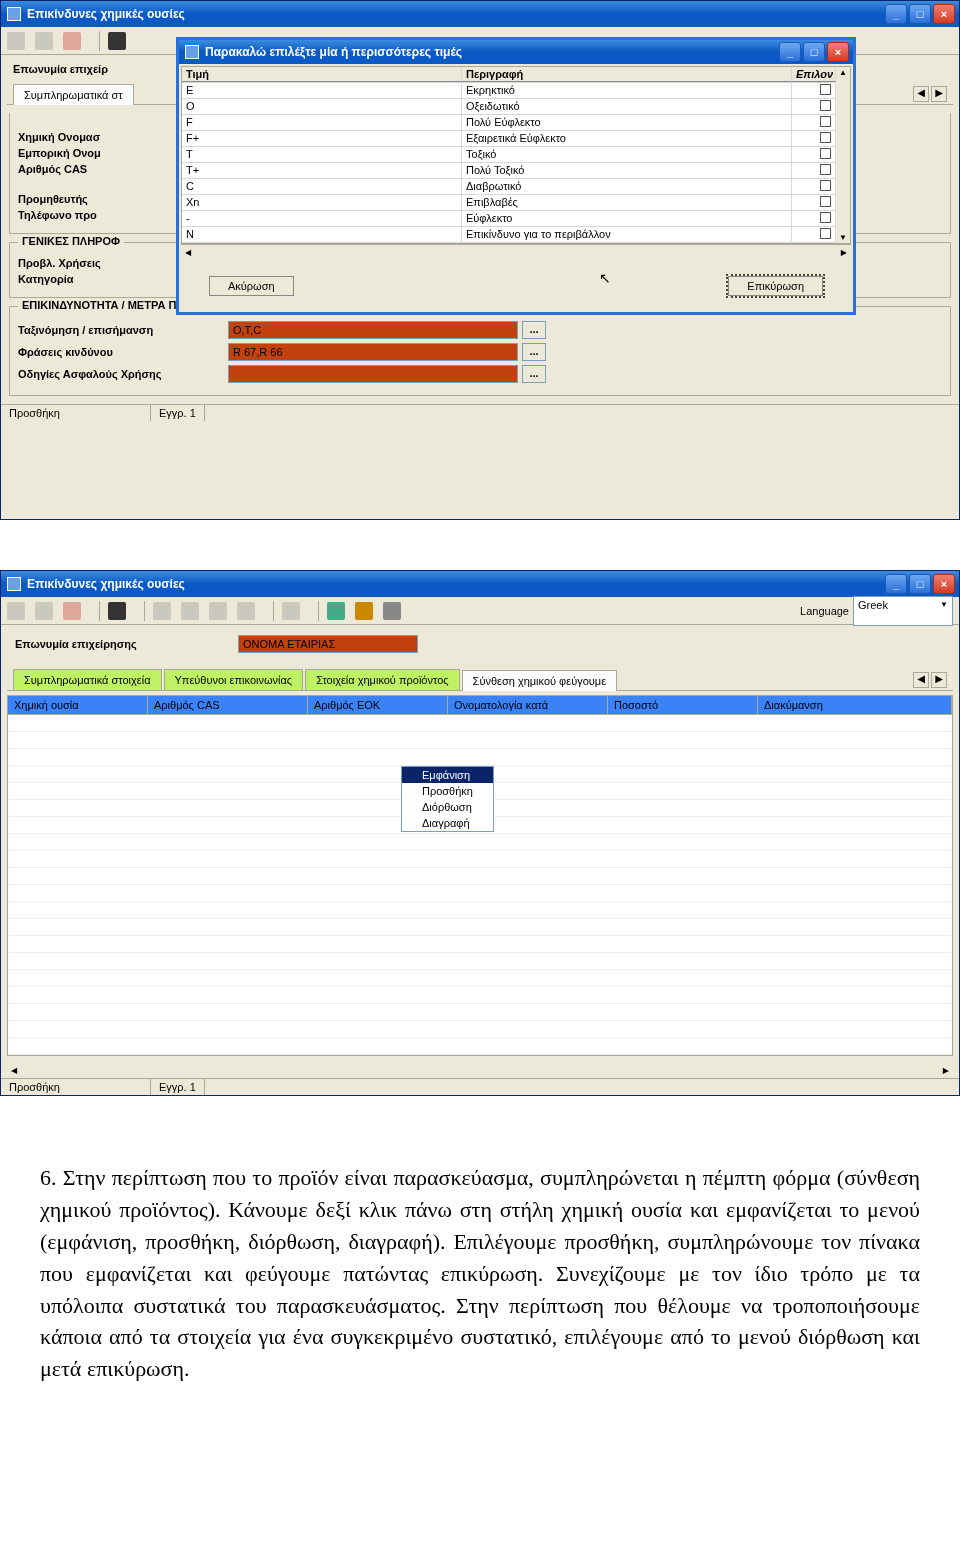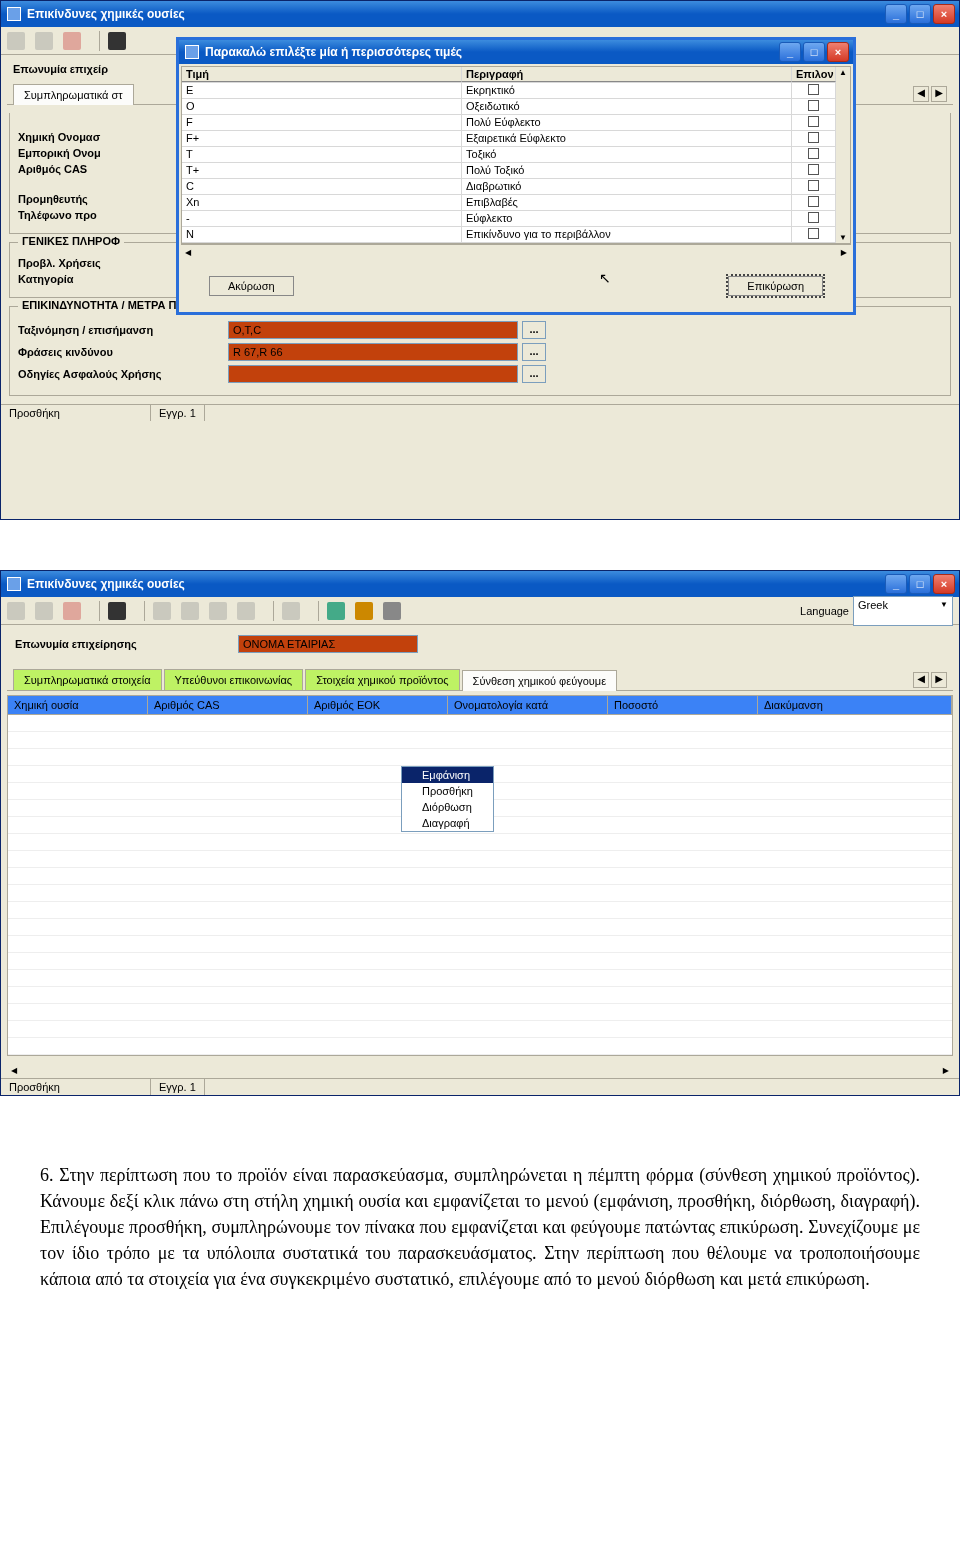--- a/index.html
+++ b/index.html
@@ -50,21 +50,21 @@
   .status .cell.first{width:150px;}
   
   .modal { position:absolute; top:36px; left:175px; width:680px; border:3px solid #2a6fda; background:#ece9d8; z-index:20;}
   .modal .titlebar{height:24px;}
   .grid { background:#fff; margin:2px 2px 0; border:1px solid #aca899; font-size:11px;}
   .grid-row { display:flex; border-bottom:1px solid #d8d8d8; }
   .grid-row.head .c{font-weight:bold; border-bottom:1px solid #888; background:#ece9d8;}
   .c { padding:1px 4px; border-right:1px solid #d8d8d8; overflow:hidden; white-space:nowrap;}
   .c-val{flex:0 0 280px;}
   .c-desc{flex:1;}
-  .c-chk{flex:0 0 44px; text-align:center;}
+  .c-chk{flex:0 0 44px; text-align:right;font-style:italic;}
   .c-chk .chkbox{display:inline-block;width:11px;height:11px;border:1px solid #555;background:#fff;}
   .grid-scroll{width:14px; background:#ece9d8; display:flex;flex-direction:column;align-items:center;justify-content:space-between; padding:1px 0;}
   .grid-scroll .arr{font-size:8px;}
   .grid-wrap{display:flex;}
   .grid-body{flex:1;}
   .hscroll{height:16px;background:#ece9d8;border-top:1px solid #aca899;display:flex;align-items:center;justify-content:space-between;margin:0 2px 2px;}
   .hscroll .arr{font-size:8px;padding:0 4px;}
   .modal-btns{display:flex;justify-content:space-between;padding:14px 30px 16px;}
   .winbtn{border:1px solid #888;background:#ece9d8;padding:3px 18px;font-size:11px;}
   .winbtn.primary{outline:2px dotted #444;}
@@ -73,21 +73,21 @@
   .bigtable{background:#fff;border:1px solid #aca899;margin:4px 6px 0;}
   .bigtable .hdr{display:flex;background:#3b82f6;border-bottom:1px solid #aca899;justify-content:space-between;}
   .bigtable .hdr .hc{padding:3px 6px;border-right:1px solid #aca899;}
   .trow{height:17px;border-bottom:1px solid #eee;}
   .ctxmenu{position:absolute;border:1px solid #7b9ebd;background:#fff;z-index:5;}
   .ctxmenu .mi{padding:2px 20px;font-size:11px;}
   .ctxmenu .mi.sel{background:#0a246a;color:#fff;}
   .hscroll2{height:16px;background:#ece9d8;display:flex;justify-content:space-between;align-items:center;margin:6px 6px 0;}
   .hscroll2 .arr{font-size:8px;padding:0 4px;}
   
-  .essay{font-family:'Times New Roman',serif;font-size:18px;line-height:1.45;padding:16px 40px;text-align:justify;}
+  .essay{font-family:'Times New Roman',serif;font-size:22px;line-height:1.45;padding:16px 40px;text-align:justify;}
   .essay-num{display:inline;}
 </style>
 </head>
 <body>
 <div class="page">
 
 <div class="window" style="height:520px;">
   <div class="titlebar">
     <span class="tb-icon"></span>
     <span>Επικίνδυνες χημικές ουσίες</span>

